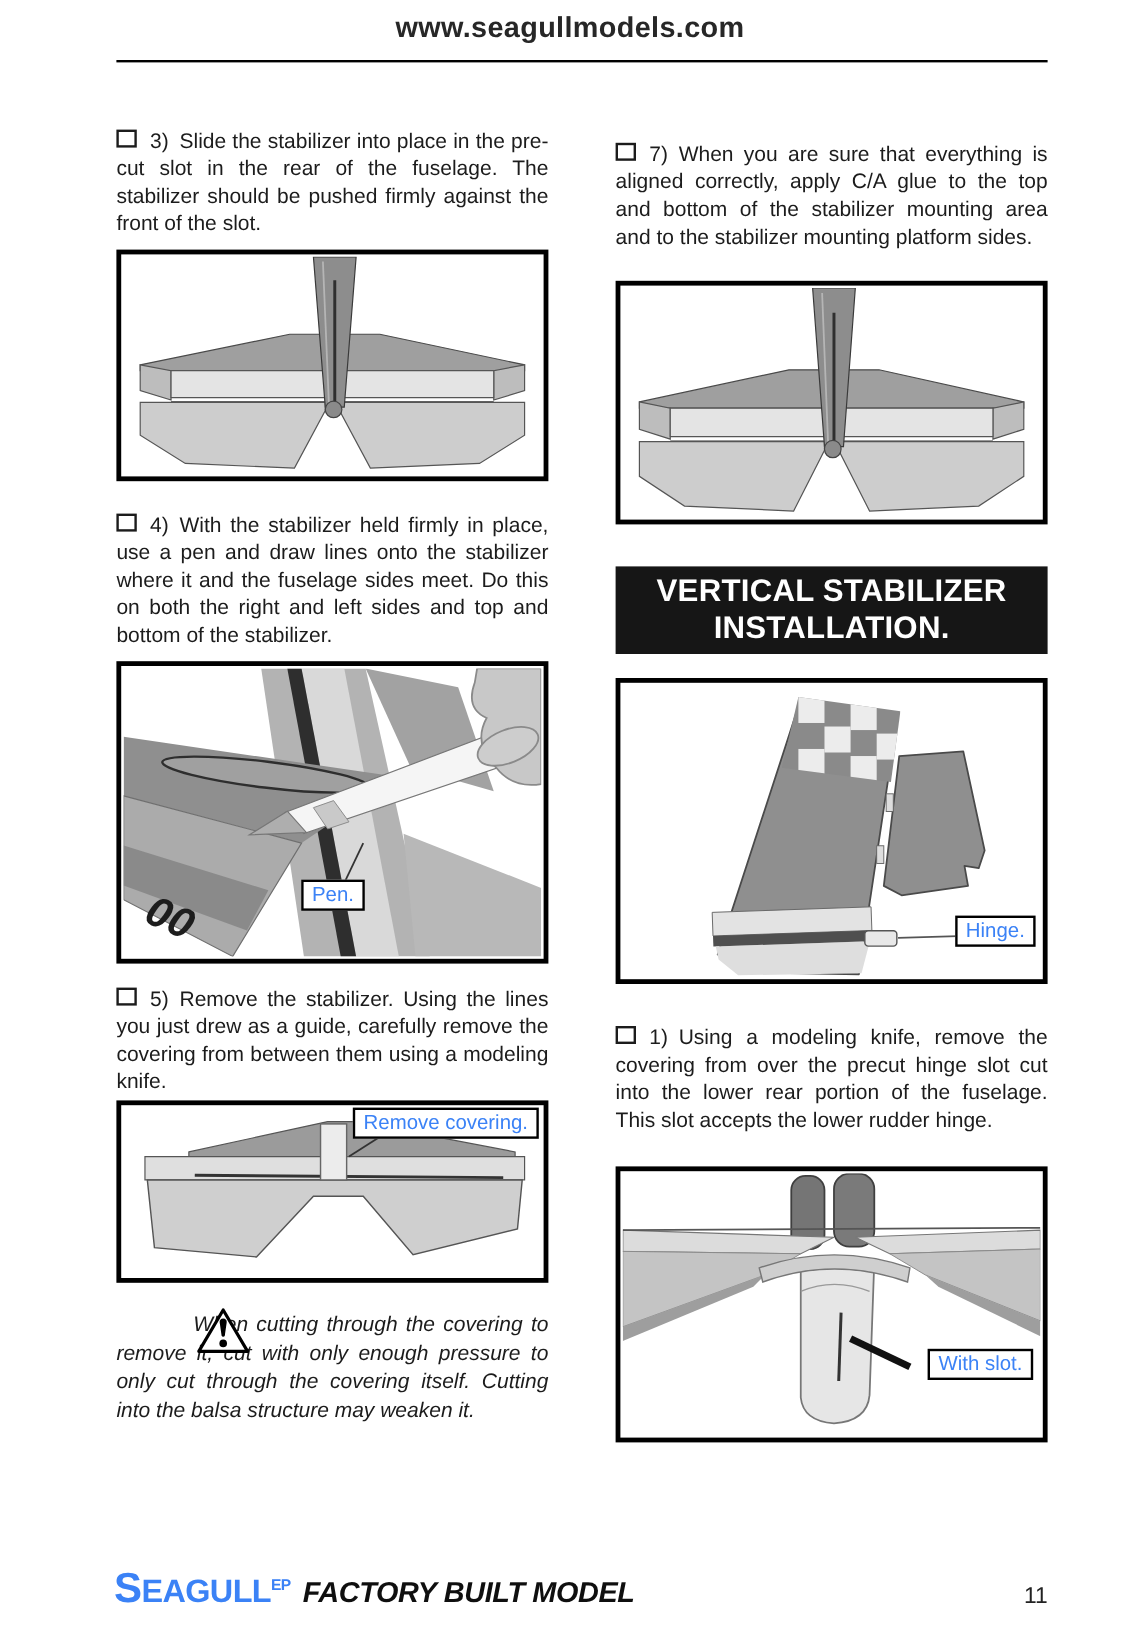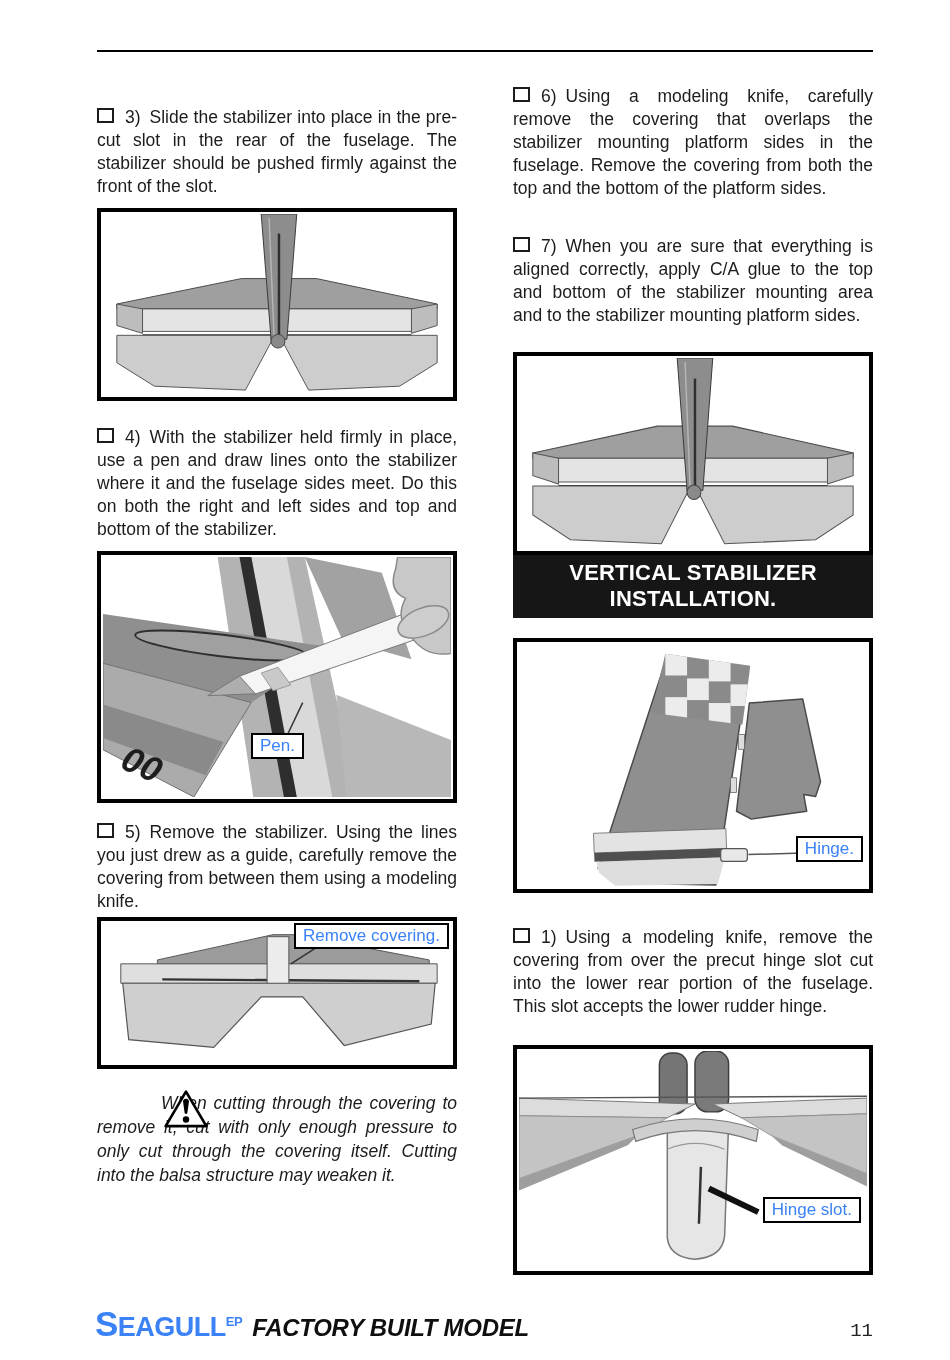--- a/index.html
+++ b/index.html
@@ -20,40 +20,41 @@
     margin-right:11px; vertical-align:0px;
   }
   .stepnum { margin-right:9px; }
   .fig { position:relative; border:4px solid #000; background:#fff; padding:2px; }
   .fig svg { display:block; width:100%; height:100%; }
   .fig-label {
     position:absolute; background:#fff; border:2px solid #000; padding:1px 7px;
     font-size:17px; white-space:nowrap; color:#3b82f6;
   }
   .banner {
-    background:#161616; color:#fff; font-weight:bold;
-    font-size:22px; text-align:center; padding:5px 0 6px; letter-spacing:0.2px;
+    margin-top:35px; background:#161616; color:#fff; font-weight:bold;
+    font-size:26px; text-align:center; padding:5px 0 6px; letter-spacing:0.2px;
   }
   .warning {
     margin-top:22px; position:relative; font-style:italic; font-size:17.5px;
     line-height:24px; text-align:justify; text-indent:64px;
   }
   .warning-icon { position:absolute; left:2px; top:-2px; width:46px; height:42px; }
   .footer-logo { position:absolute; left:95px; top:1304px; white-space:nowrap; }
   .brand { color:#3b82f6; font-weight:800; font-size:27px; letter-spacing:-0.5px; }
   .brand-s { font-size:35px; }
   .brand-sup { font-size:13px; font-weight:800; vertical-align:10px; }
   .tagline { color:#0f0f0f; font-weight:800; font-style:italic; font-size:24px; letter-spacing:-0.3px; margin-left:10px; }
-  .page-number { position:absolute; right:77px; top:1320px; font-size:19px; color:#222;font-family:Liberation Mono, monospace; }
+  .page-number { position:absolute; right:77px; top:1320px; font-size:19px; color:#222; }
 </style>
 </head>
 <body>
 
 <div class="page">
 
+  <div class="header-title">www.seagullmodels.com</div>
   <div class="header-rule"></div>
 
   <div class="content">
 
     <div class="col">
 
 
       <p class="step" style="margin-top:24px"><span class="checkbox"></span><span class="stepnum">3)</span><span>Slide the stabilizer into place in the pre-cut slot in the rear of the fuselage.  The stabilizer should be pushed firmly against the front of the slot.</span></p>
 
       <div class="fig" style="margin-top:10px;height:181px">
@@ -116,21 +117,20 @@
             <path d="M26,3 L49,42 L3,42 Z" fill="#fff" stroke="#000" stroke-width="3" stroke-linejoin="round"></path>
             <path d="M26,11 c-2.2,0 -3.7,1.6 -3.3,3.7 l1.8,12.5 a1.6,1.6 0 0 0 3,0 l1.8,-12.5 C29.7,12.6 28.2,11 26,11 Z" fill="#000"></path>
             <circle cx="26" cy="34.5" r="3.6" fill="#000"></circle>
           </svg>
         </span><span>When cutting through the covering to remove it, cut with only enough pressure to only cut through the covering itself.  Cutting into the balsa structure may weaken it.</span>
       </p>
     </div>
 
     <div class="col">
 
-      <p class="step" style="margin-top:3px"><span class="checkbox"></span><span class="stepnum">6)</span><span>Using a modeling knife, carefully remove the covering that overlaps the stabilizer mounting platform sides in the fuselage.  Remove the covering from both the top and the bottom of the platform sides.</span></p>
 
       <p class="step" style="margin-top:35px"><span class="checkbox"></span><span class="stepnum">7)</span><span>When you are sure that everything is aligned correctly, apply  C/A glue to the top and bottom of the stabilizer mounting area and to the stabilizer mounting platform sides.</span></p>
 
       <div class="fig" style="margin-top:25px;height:191px">
         <svg viewBox="0 0 352 185" preserveAspectRatio="none">
           <polygon points="14,92 140,66 216,66 338,92 338,97 14,97" fill="#9f9f9f" stroke="#4a4a4a" stroke-width="1"></polygon>
           <polygon points="14,92 40,97 40,122 14,114" fill="#bdbdbd" stroke="#555" stroke-width="1"></polygon>
           <polygon points="338,92 312,97 312,122 338,114" fill="#bdbdbd" stroke="#555" stroke-width="1"></polygon>
           <polygon points="40,97 312,97 312,120 40,120" fill="#e4e4e4" stroke="#555" stroke-width="1"></polygon>
           <line x1="40" y1="124" x2="312" y2="124" stroke="#333" stroke-width="2"></line>
@@ -190,21 +190,21 @@
           <polygon points="352,48 196,54 225,68 352,64" fill="#dcdcdc" stroke="#777" stroke-width="1"></polygon>
           <polygon points="352,64 225,68 255,86 352,125" fill="#c4c4c4" stroke="#8a8a8a" stroke-width="0.8"></polygon>
           <polygon points="352,125 255,86 266,96 352,138" fill="#9e9e9e"></polygon>
           <line x1="0" y1="48" x2="352" y2="46" stroke="#555" stroke-width="1.5"></line>
           <path d="M150,74 L150,190 Q152,210 178,212 Q206,210 208,188 L212,74 Z" fill="#e6e6e6" stroke="#777" stroke-width="1.5"></path>
           <path d="M115,80 Q178,58 242,80 L240,92 Q178,70 118,92 Z" fill="#cfcfcf" stroke="#777" stroke-width="1.2"></path>
           <path d="M150,100 Q178,88 208,100" fill="none" stroke="#999" stroke-width="1.2"></path>
           <line x1="184" y1="118" x2="182" y2="176" stroke="#333" stroke-width="2.5"></line>
           <line x1="192" y1="140" x2="242" y2="164" stroke="#111" stroke-width="6"></line>
         </svg>
-        <div class="fig-label" style="right:8px;top:148px">Hinge slot.</div>
+        <div class="fig-label" style="right:8px;top:148px">With slot.</div>
       </div>
 
     </div>
   </div>
 
   <div class="footer-logo"><span class="brand"><span class="brand-s">S</span><span>EAGULL</span><span class="brand-sup">EP</span></span><span class="tagline">FACTORY BUILT MODEL</span></div>
 
   <div class="page-number">11</div>
 
 </div>

